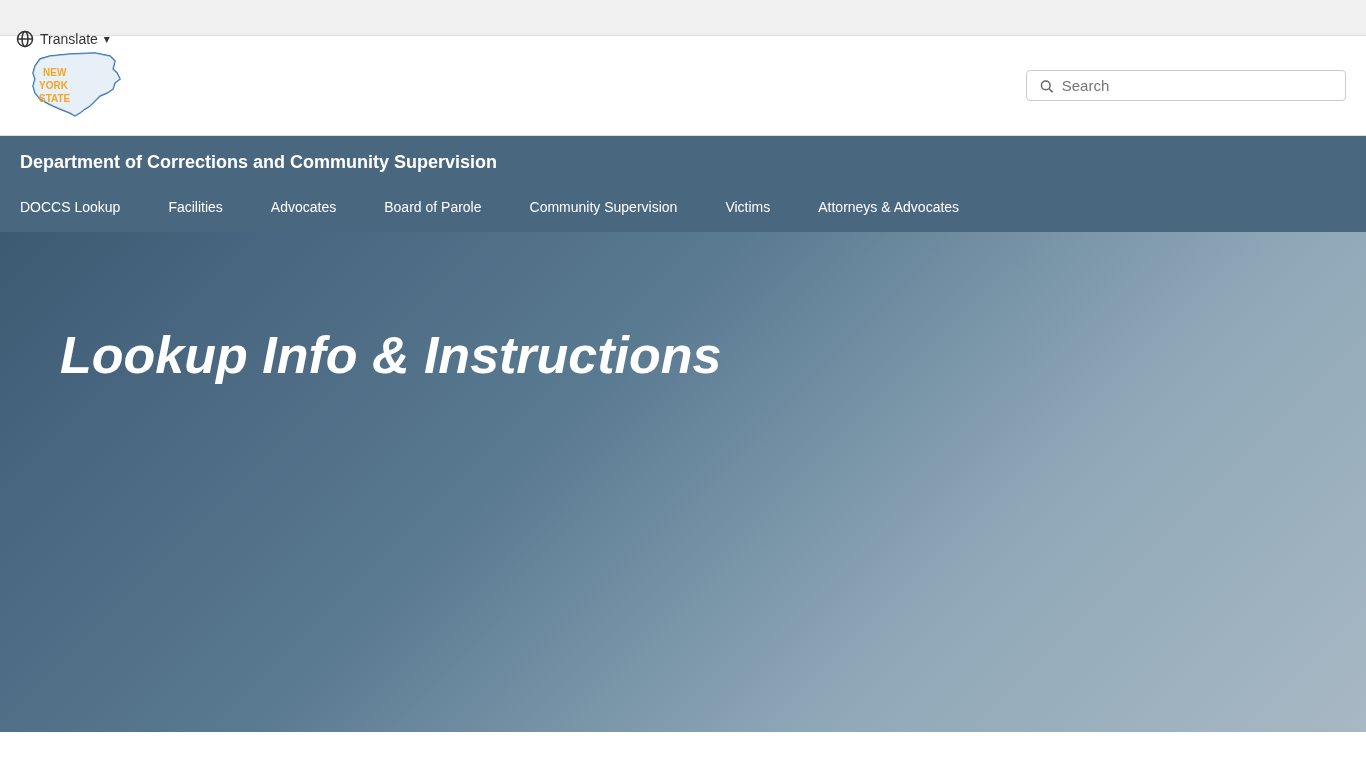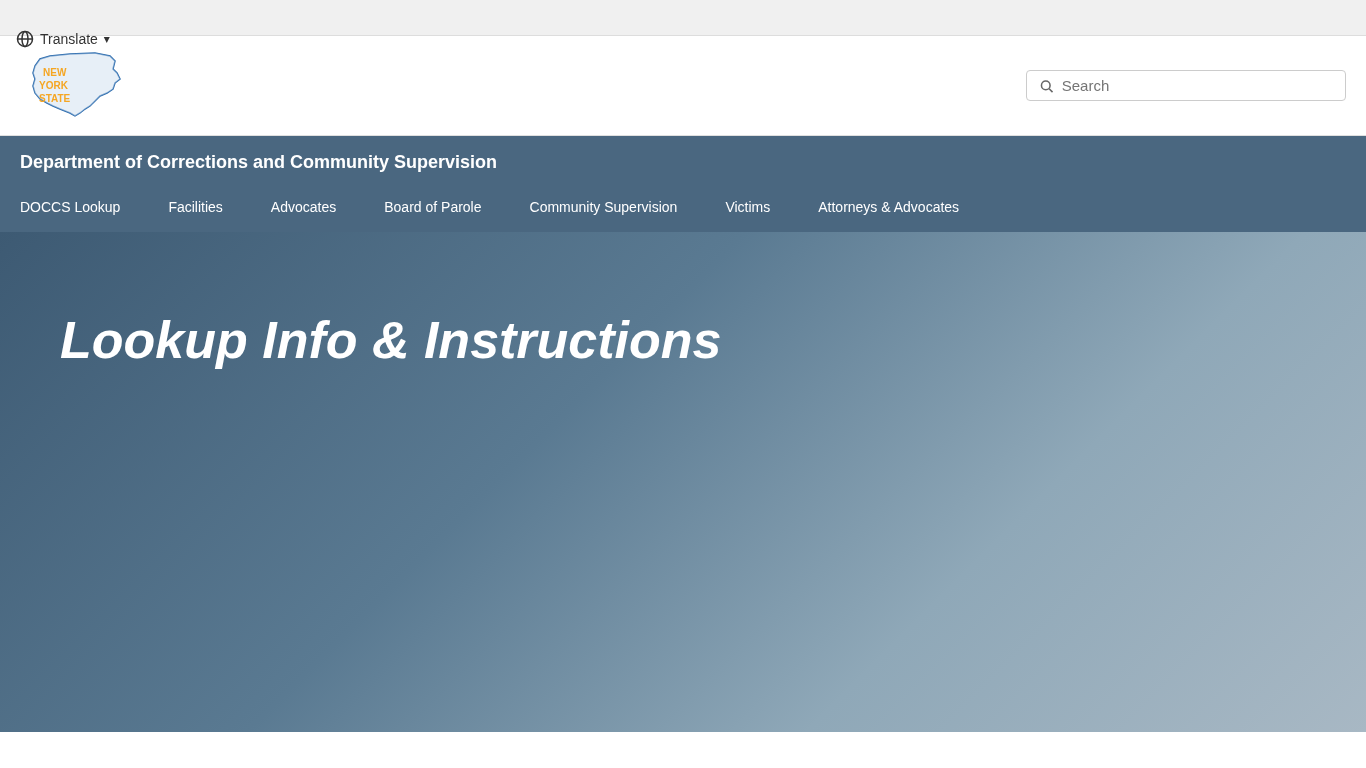--- a/index.html
+++ b/index.html
@@ -142,20 +142,21 @@
       align-items: flex-start;
       padding: 80px 60px;
     }
     .hero-title {
       color: #fff;
       font-size: 52px;
       font-weight: 900;
       font-style: italic;
       line-height: 1.1;
       max-width: 700px;
+      margin-top: 15px;
     }
   </style>
 </head>
 <body>
 
 <div class="translate-bar">
   <div class="translate-bar-inner">
     <svg class="globe-icon" viewBox="0 0 24 24" fill="none" stroke="#333" stroke-width="2">
       <circle cx="12" cy="12" r="10"></circle>
       <ellipse cx="12" cy="12" rx="4" ry="10"></ellipse>

